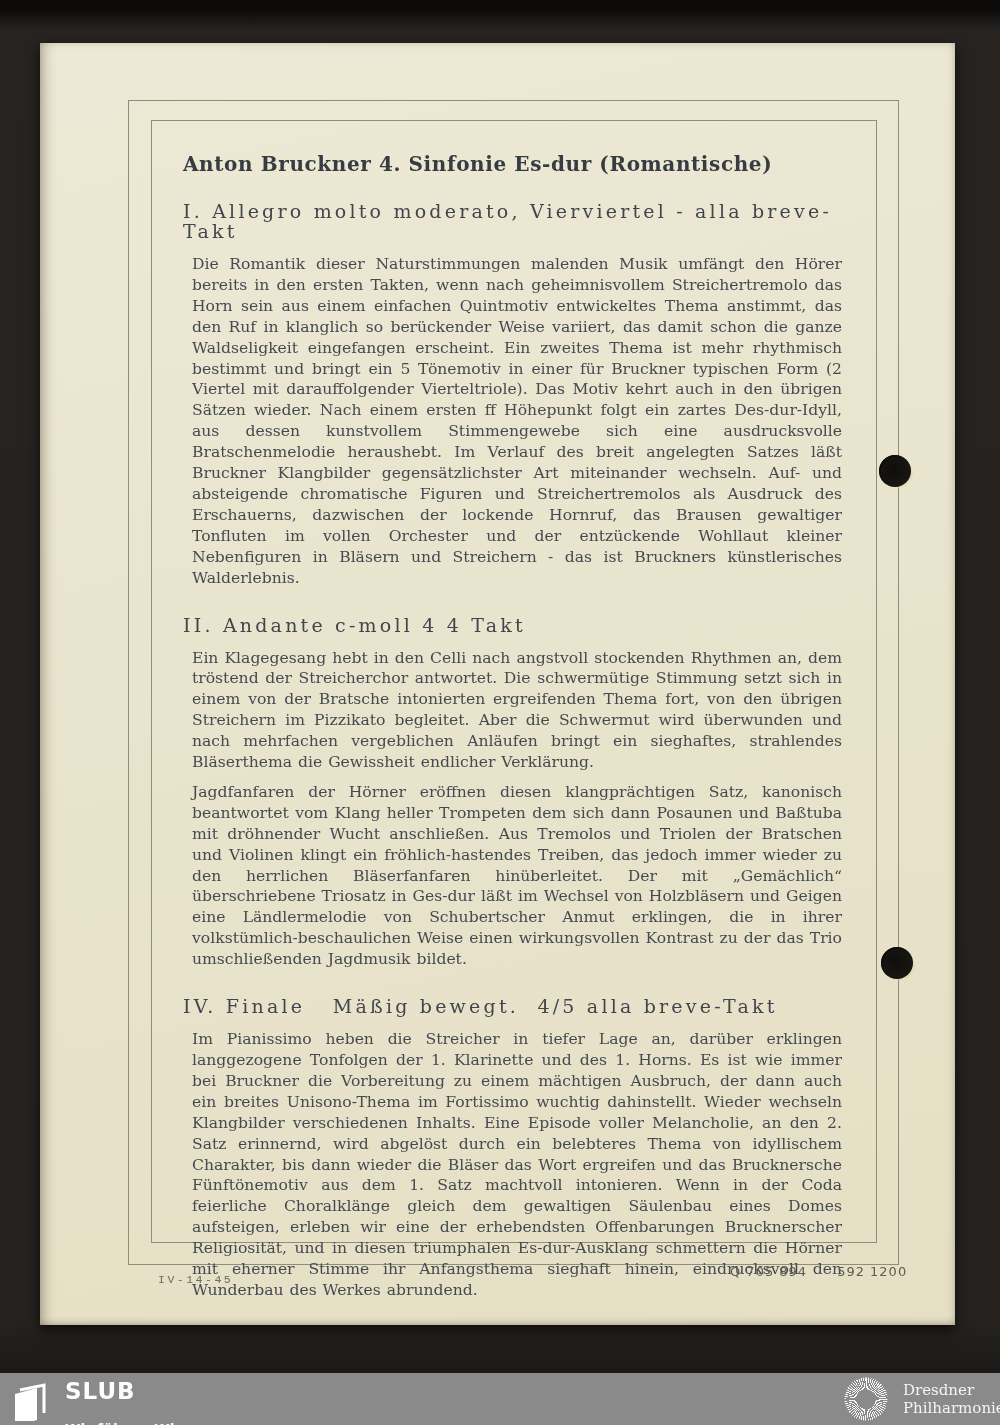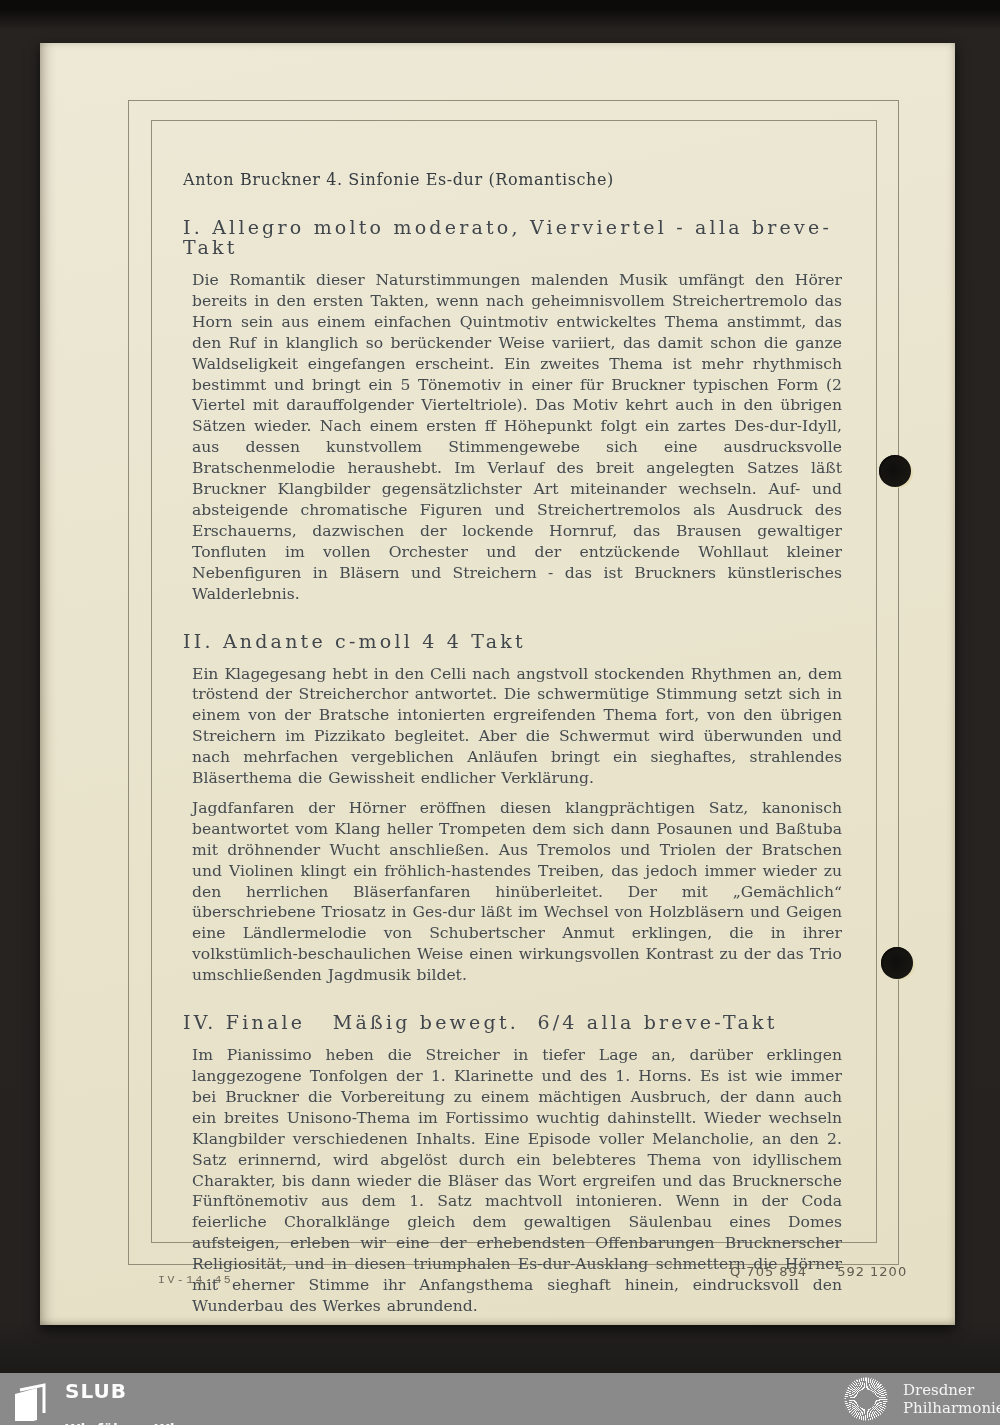--- a/index.html
+++ b/index.html
@@ -23,21 +23,21 @@
   }
   .frame-inner {
     position:absolute; left:111px; top:77px; right:78px; bottom:82px;
     border:1px solid #918d79;
   }
   .content {
     position:absolute; left:143px; top:108px; width:668px;
     color:#40454b;
   }
   .doc-title {
-    margin:16px 0 24px 0; font-size:16px; line-height:26px; font-weight:normal;
+    margin:0 0 24px 0; font-size:20px; line-height:26px; font-weight:bold;
     letter-spacing:0.6px; color:#363c41;
   }
   .sec-head {
     margin:26px 0 13px 0; font-size:19px; line-height:20px; font-weight:normal;
     letter-spacing:3.2px; white-space:pre-wrap; color:#41464c;
   }
   .doc-section:first-of-type .sec-head { margin-top:0; }
   .sec-body {
     margin:9px; font-size:15.6px; line-height:20.9px; text-align:justify;
     word-spacing:1px; color:#444a4f;
@@ -61,21 +61,21 @@
   .hole-2 { left:841px; top:904px; }
   
   .viewer-footer {
     position:absolute; left:0; bottom:0; width:1000px; height:52px;
     background:#8a8a8a; font-family:"DejaVu Sans",sans-serif;
   }
   .slub-brand { position:absolute; left:13px; top:4px; display:flex; }
   .slub-icon { margin-top:6px; }
   .slub-texts { margin-left:14px; }
   .slub-name {
-    font-size:20px; line-height:28px; font-weight:bold; color:#fdfdfd; letter-spacing:1px;
+    font-size:23px; line-height:28px; font-weight:bold; color:#fdfdfd; letter-spacing:1px;
   }
   .slub-tagline {
     font-size:14px; line-height:16px; font-weight:bold; color:#f6f6f6; margin-top:16px;
   }
   .partner-brand { position:absolute; left:843px; top:3px; display:flex; align-items:center; }
   .sunburst {
     width:46px; height:46px; border-radius:50%; flex:0 0 auto;
     background:repeating-conic-gradient(rgba(255,255,255,.95) 0deg 2.6deg, rgba(138,138,138,0) 2.6deg 6.4deg);
     -webkit-mask:radial-gradient(circle closest-side, transparent 0 9px, #000 10px 21px, transparent 22px);
     mask:radial-gradient(circle closest-side, transparent 0 9px, #000 10px 21px, transparent 22px);
@@ -105,21 +105,21 @@
       <section class="doc-section">
         <h2 class="sec-head">II. Andante c-moll 4 4 Takt</h2>
         <p class="sec-body">Ein Klagegesang hebt in den Celli nach angstvoll stockenden Rhythmen an, dem tröstend der Streicherchor antwortet. Die schwermütige Stimmung setzt sich in einem von der Bratsche intonierten ergreifenden Thema fort, von den übrigen Streichern im Pizzikato begleitet. Aber die Schwermut wird überwunden und nach mehrfachen vergeblichen Anläufen bringt ein sieghaftes, strahlendes Bläserthema die Gewissheit endlicher Verklärung.</p>
       </section>
 
       <section class="doc-section">
         <p class="sec-body">Jagdfanfaren der Hörner eröffnen diesen klangprächtigen Satz, kanonisch beantwortet vom Klang heller Trompeten dem sich dann Posaunen und Baßtuba mit dröhnender Wucht anschließen. Aus Tremolos und Triolen der Bratschen und Violinen klingt ein fröhlich-hastendes Treiben, das jedoch immer wieder zu den herrlichen Bläserfanfaren hinüberleitet. Der mit „Gemächlich“ überschriebene Triosatz in Ges-dur läßt im Wechsel von Holzbläsern und Geigen eine Ländlermelodie von Schubertscher Anmut erklingen, die in ihrer volkstümlich-beschaulichen Weise einen wirkungsvollen Kontrast zu der das Trio umschließenden Jagdmusik bildet.</p>
       </section>
 
       <section class="doc-section">
-        <h2 class="sec-head">IV. Finale   Mäßig bewegt.  6/4 alla breve-Takt</h2>
+        <h2 class="sec-head">IV. Finale   Mäßig bewegt.  4/5 alla breve-Takt</h2>
         <p class="sec-body">Im Pianissimo heben die Streicher in tiefer Lage an, darüber erklingen langgezogene Tonfolgen der 1. Klarinette und des 1. Horns. Es ist wie immer bei Bruckner die Vorbereitung zu einem mächtigen Ausbruch, der dann auch ein breites Unisono-Thema im Fortissimo wuchtig dahinstellt. Wieder wechseln Klangbilder verschiedenen Inhalts. Eine Episode voller Melancholie, an den 2. Satz erinnernd, wird abgelöst durch ein belebteres Thema von idyllischem Charakter, bis dann wieder die Bläser das Wort ergreifen und das Brucknersche Fünftönemotiv aus dem 1. Satz machtvoll intonieren. Wenn in der Coda feierliche Choralklänge gleich dem gewaltigen Säulenbau eines Domes aufsteigen, erleben wir eine der erhebendsten Offenbarungen Brucknerscher Religiosität, und in diesen triumphalen Es-dur-Ausklang schmettern die Hörner mit eherner Stimme ihr Anfangsthema sieghaft hinein, eindrucksvoll den Wunderbau des Werkes abrundend.</p>
       </section>
     </div>
 
     <div class="mark-left">IV-14-45</div>
     <div class="marks-right">
       <span>Q 705 894</span>
       <span>592 1200</span>
     </div>
 

